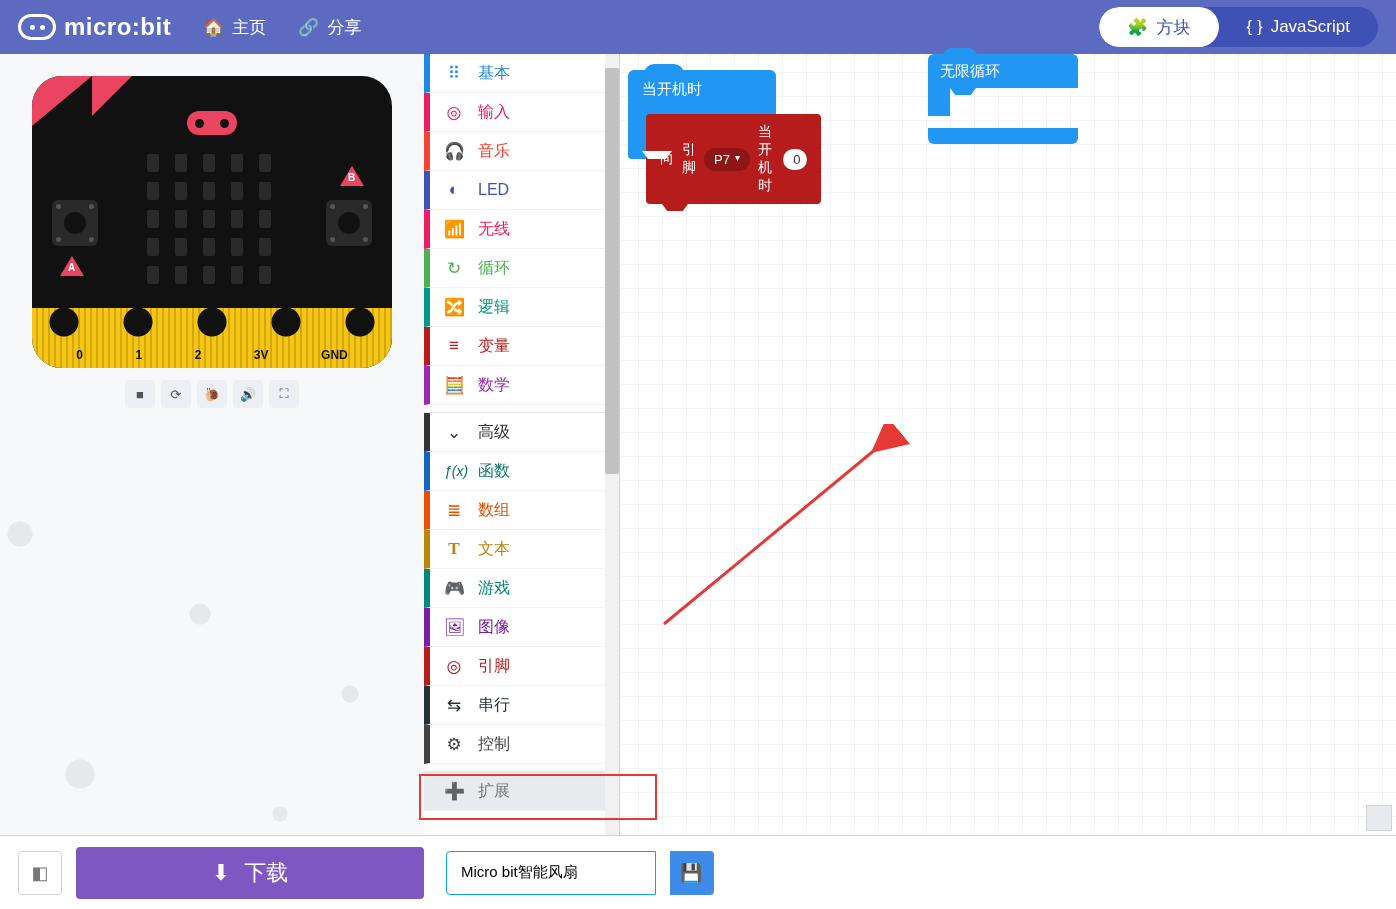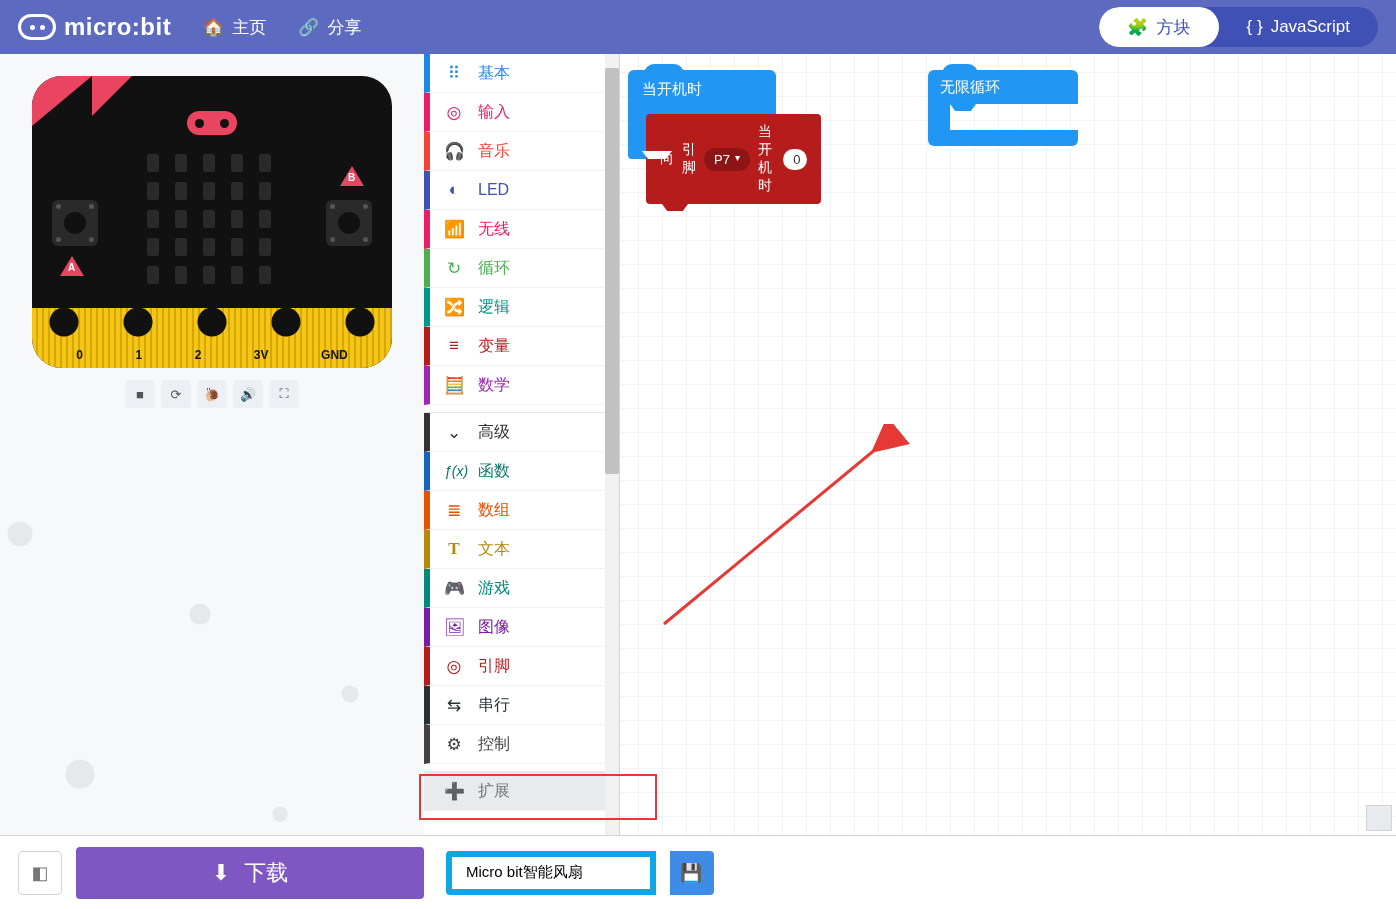--- a/index.html
+++ b/index.html
@@ -67,40 +67,40 @@
 .workspace { flex: 1; position: relative; background: #fff;
   background-image:
     linear-gradient(#f1f3f5 1px, transparent 1px),
     linear-gradient(90deg, #f1f3f5 1px, transparent 1px);
   background-size: 24px 24px;
   background-position: -6px -6px;
 }
 .block-hat { position: absolute; background: #2196F3; border-radius: 6px 6px 4px 4px; padding: 10px 52px 34px 14px; color: #fff; font-size: 15px; font-weight: 500; }
 .block-hat::before { content: ""; position: absolute; top: -6px; left: 16px; width: 40px; height: 12px; background: #2196F3; border-radius: 10px 10px 0 0; }
 .block-hat::after { content: ""; position: absolute; bottom: 0; left: 14px; width: 30px; height: 8px; background: #fff; clip-path: polygon(0 0, 20% 100%, 80% 100%, 100% 0); }
-.block-forever { position: absolute; top: 16px; left: 308px; width: 150px; height: 76px; }
+.block-forever { position: absolute; top: 0; left: 308px; width: 150px; height: 90px; }
 .bf-top { position: absolute; top: 0; left: 0; right: 0; height: 34px; background: #2196F3; border-radius: 6px 6px 0 0; color: #fff; padding: 8px 12px; font-size: 15px; font-weight: 500; }
 .bf-top::before { content: ""; position: absolute; top: -6px; left: 14px; width: 36px; height: 12px; background: #2196F3; border-radius: 10px 10px 0 0; }
 .bf-side { position: absolute; top: 34px; left: 0; width: 22px; height: 28px; background: #2196F3; }
 .bf-bot { position: absolute; bottom: 0; left: 0; right: 0; height: 16px; background: #2196F3; border-radius: 0 0 6px 6px; }
 .bf-notch { position: absolute; top: 34px; left: 22px; width: 26px; height: 7px; background: #2196F3; clip-path: polygon(0 0, 20% 100%, 80% 100%, 100% 0); }
 
 .block-pin { position: absolute; top: 44px; left: 18px; background: #B71C1C; border-radius: 4px; padding: 9px 14px; display: flex; align-items: center; gap: 8px; color: #fff; font-size: 14px; font-weight: 500; }
 .block-pin::after { content: ""; position: absolute; bottom: -7px; left: 16px; width: 26px; height: 7px; background: #B71C1C; clip-path: polygon(0 0, 20% 100%, 80% 100%, 100% 0); }
 .pin-dd { background: #8E1515; border-radius: 14px; padding: 4px 10px; display: flex; align-items: flex-start; gap: 5px; font-size: 13px; }
 .pin-dd::after { content: "▾"; font-size: 10px; }
 .pin-val { background: #fff; color: #333; border-radius: 12px; padding: 3px 10px; font-size: 13px; min-width: 24px; text-align: center; }
 
 .ws-corner { position: absolute; bottom: 4px; right: 4px; width: 26px; height: 26px; background: #e8eaed; border: 1px solid #d0d4d9; }
 .arrow-svg { position: absolute; top: 370px; left: 14px; width: 280px; height: 220px; pointer-events: none; }
 
 .footer { position: absolute; bottom: 0; left: 0; right: 0; height: 74px; background: #fff; border-top: 1px solid #d0d4d9; display: flex; align-items: center; padding: 0 18px; gap: 14px; }
 .foot-sq { width: 44px; height: 44px; border: 1px solid #d0d4d9; border-radius: 4px; display: flex; align-items: center; justify-content: center; color: #777; font-size: 18px; cursor: pointer; }
 .download-btn { flex: 0 0 348px; height: 52px; background: #7E57C2; color: #fff; border-radius: 4px; display: flex; align-items: center; justify-content: center; gap: 14px; font-size: 22px; cursor: pointer; }
-.proj-name { margin-left: 8px; height: 44px; border: 6px solid #0ea5e9; border-radius: 4px 0 0 4px; padding: 0 14px; font-size: 15px; width: 210px; }
+.proj-name { margin-left: 8px; height: 44px; border: 1px solid #0ea5e9; border-radius: 4px 0 0 4px; padding: 0 14px; font-size: 15px; width: 210px; }
 .save-btn { width: 44px; height: 44px; background: #3F8CE8; color: #fff; display: flex; align-items: center; justify-content: center; border-radius: 0 4px 4px 0; font-size: 18px; cursor: pointer; }
 </style>
 </head>
 <body>
 
 <div class="header">
   <div class="logo">
     <span class="logo-icon"></span>
     <span>micro:bit</span>
   </div>

